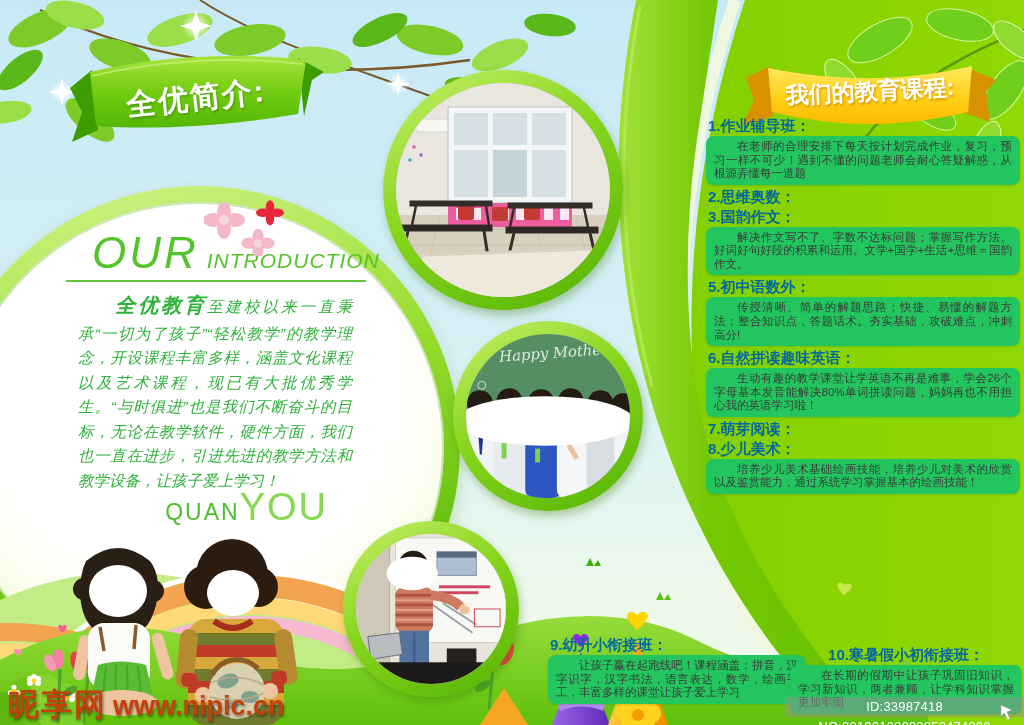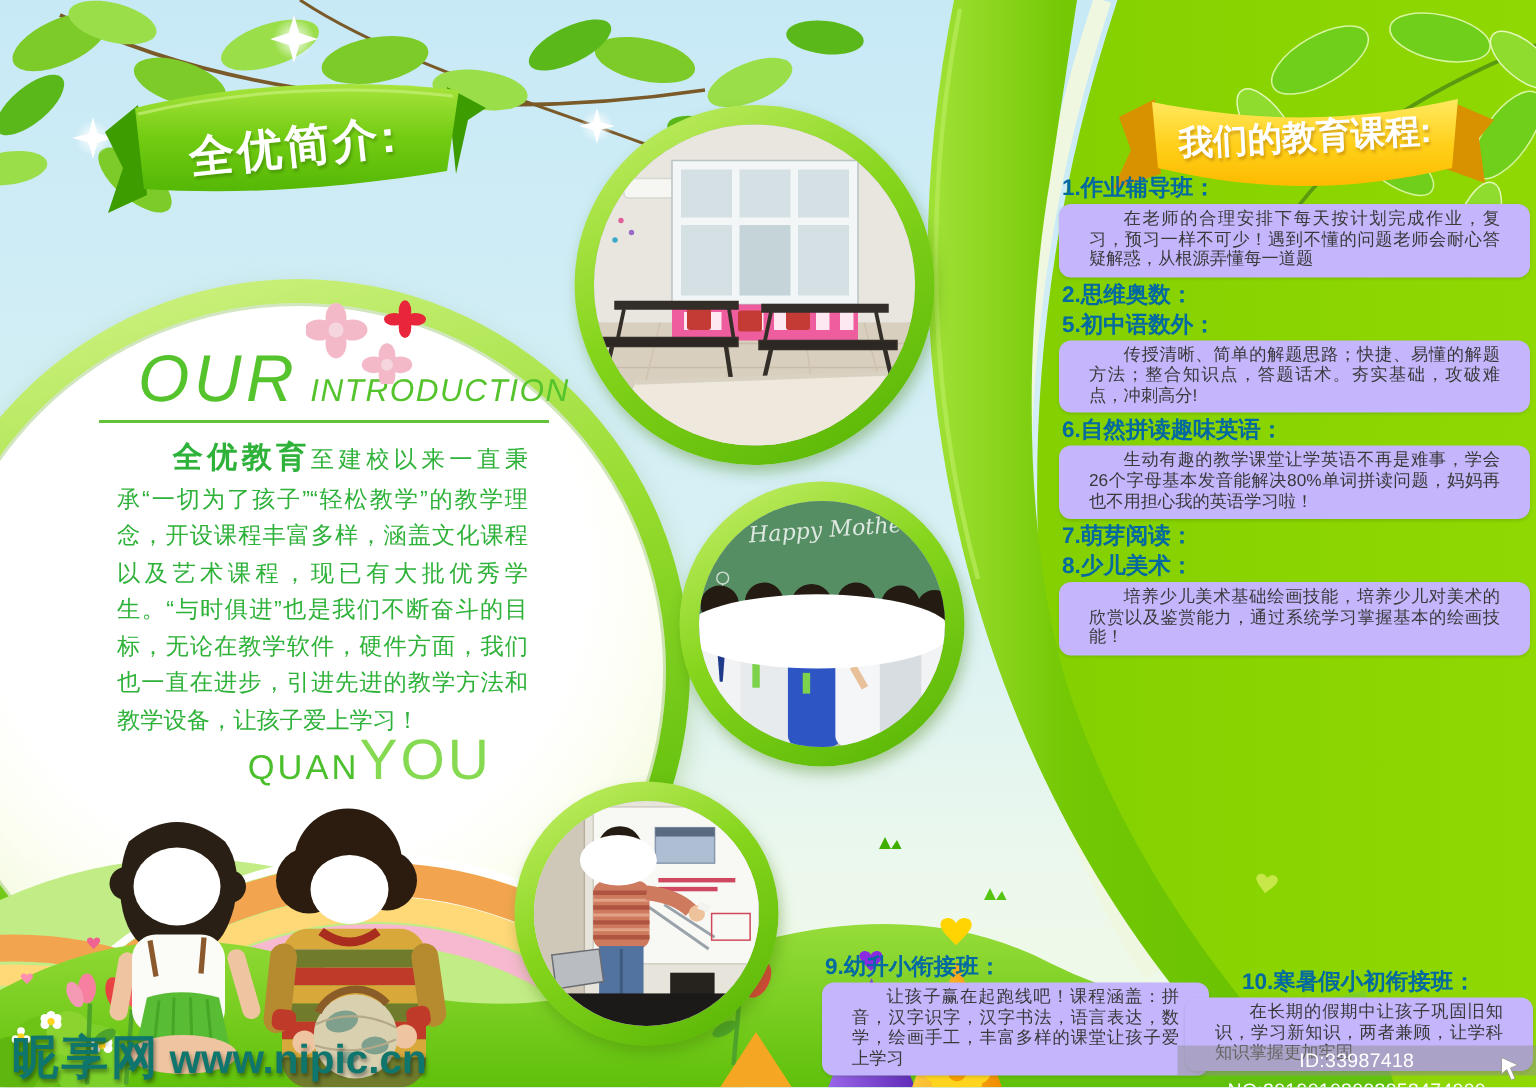--- a/index.html
+++ b/index.html
@@ -13,21 +13,21 @@
     background:linear-gradient(165deg,#d6f58e 0%,#96dc2e 42%,#4fb400 88%);
     box-shadow:0 8px 16px rgba(80,140,0,.25);}
   .intro-inner{position:absolute;inset:16px;border-radius:50%;
     background:radial-gradient(circle at 48% 36%, #ffffff 0 50%, #fcfef2 62%, #f0f8d8 78%, #def0b0 94%, #d4eca4 100%);
     box-shadow:inset 0 0 0 2px rgba(90,160,20,.28);}
   .intro-head{position:absolute;left:138px;top:26px;width:300px;color:#55c32b;white-space:nowrap;font-style:italic;}
   .intro-head .big{font-size:44px;letter-spacing:3px;}
   .intro-head .small{font-size:21px;letter-spacing:1px;margin-left:8px;}
   .intro-rule{position:absolute;left:112px;top:78px;width:300px;height:2px;background:#63c238;}
   .intro-body{position:absolute;left:124px;top:88px;width:274px;font-size:15.5px;line-height:1.58;
-    color:#2fb23a;text-align:justify;text-indent:2.4em;}
+    color:#2fb23a;text-align:justify;text-indent:2.4em;font-style:italic;}
   .intro-body .lead{font-size:20px;font-weight:bold;}
   .intro-sign{position:absolute;left:124px;top:284px;width:250px;text-align:right;color:#4cc02c;}
   .intro-sign .q{font-size:23px;letter-spacing:2px;margin-top:39px;}
   .intro-sign .y{font-size:38px;color:#85da51;letter-spacing:2px;margin-top:12px;}
 
   
   .ring{position:absolute;border-radius:50%;
     background:linear-gradient(150deg,#c9f06e 0%,#86d51c 45%,#53b303 100%);
     box-shadow:2px 5px 9px rgba(60,120,0,.35);}
   .ring .inner{position:absolute;inset:13px;border-radius:50%;overflow:hidden;
@@ -44,28 +44,28 @@
   #ribbonL{left:64px;top:50px;width:264px;height:96px;}
   #ribbonL .ribbon-text{top:28px;font-size:30px;transform:rotate(-6deg);letter-spacing:2px;}
   #ribbonR{left:740px;top:54px;width:260px;height:80px;}
   #ribbonR .ribbon-text{top:22px;font-size:23px;transform:rotate(-3deg);
     text-shadow:1px 2px 2px rgba(160,100,0,.45);}
 
   
   .courses{position:absolute;left:706px;top:117px;width:314px;}
   .course{margin-bottom:3px;}
   .course-label{font-size:15px;line-height:17px;font-weight:bold;color:#0369a1;margin:0 0 2px 2px;}
-  .course-body{background:#c4b5fd;border-radius:8px;padding:4px 20px;font-size:11.5px;line-height:1.18;
+  .course-body{background:#22c55e;border-radius:8px;padding:4px 8px;font-size:11.5px;line-height:1.18;
     color:#3a3a3a;text-indent:2em;text-align:justify;box-shadow:0 1px 2px rgba(40,90,0,.18);}
   #course9{position:absolute;left:548px;top:636px;width:258px;}
   #course10{position:absolute;left:790px;top:646px;width:232px;}
   #course10 .course-label{text-align:center;margin-left:0;}
 
   
-  .wm-site{position:absolute;left:8px;top:684px;color:#0f766e;white-space:nowrap;
+  .wm-site{position:absolute;left:8px;top:684px;color:#c2410c;white-space:nowrap;
     text-shadow:1px 2px 3px rgba(0,0,0,.45);font-weight:bold;}
   .wm-site .zh{font-size:31px;letter-spacing:2px;}
   .wm-site .url{font-size:27px;margin-left:6px;}
   .wm-id{position:absolute;left:785px;top:697px;width:239px;height:20px;background:rgba(145,145,145,.5);
     color:#fff;font-size:13px;line-height:20px;text-align:center;letter-spacing:.2px;}
 </style>
 </head>
 <body>
 
 <div class="canvas">
@@ -514,20 +514,24 @@
 
   <div class="courses">
     <div class="course">
       <div class="course-label">1.作业辅导班：</div>
       <div class="course-body">在老师的合理安排下每天按计划完成作业，复习，预习一样不可少！遇到不懂的问题老师会耐心答疑解惑，从根源弄懂每一道题</div>
     </div>
     <div class="course">
       <div class="course-label">2.思维奥数：</div>
     </div>
     <div class="course">
+      <div class="course-label">3.国韵作文：</div>
+      <div class="course-body">解决作文写不了、字数不达标问题；掌握写作方法、好词好句好段的积累和运用。文学+国学+生活+思维＝国韵作文。</div>
+    </div>
+    <div class="course">
       <div class="course-label">5.初中语数外：</div>
       <div class="course-body">传授清晰、简单的解题思路；快捷、易懂的解题方法；整合知识点，答题话术。夯实基础，攻破难点，冲刺高分!</div>
     </div>
     <div class="course">
       <div class="course-label">6.自然拼读趣味英语：</div>
       <div class="course-body">生动有趣的教学课堂让学英语不再是难事，学会26个字母基本发音能解决80%单词拼读问题，妈妈再也不用担心我的英语学习啦！</div>
     </div>
     <div class="course">
       <div class="course-label">7.萌芽阅读：</div>
     </div>

